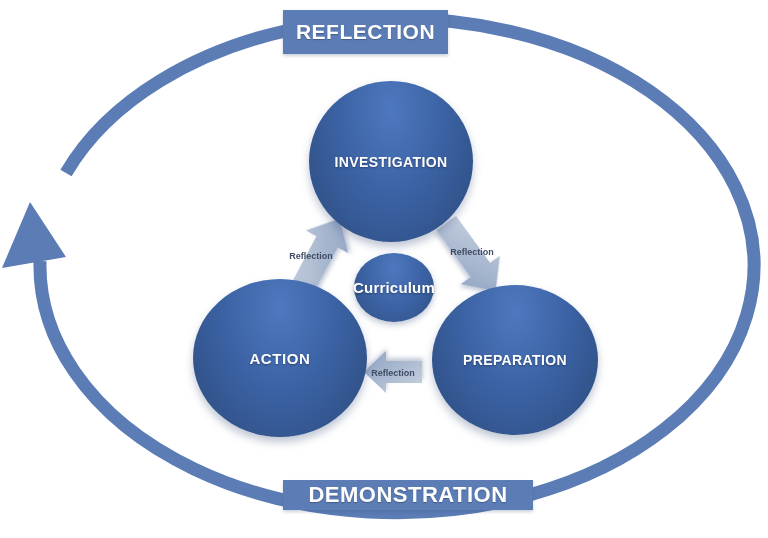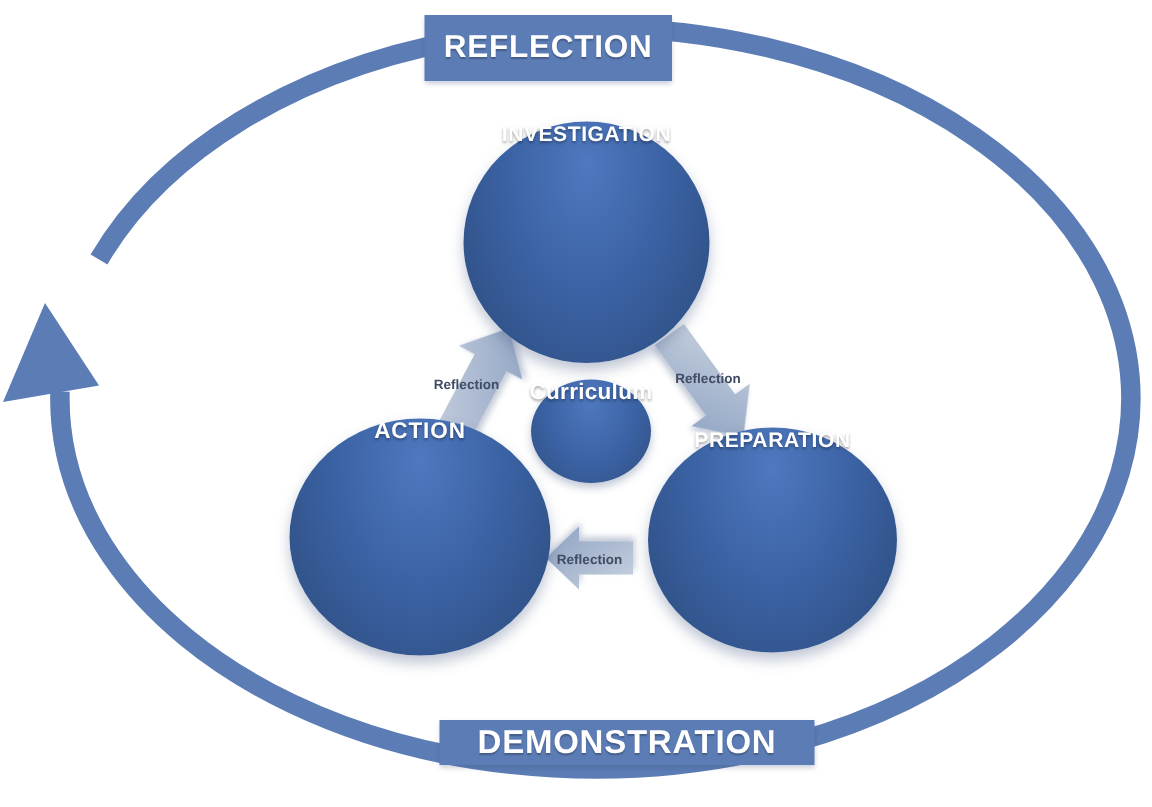--- a/index.html
+++ b/index.html
@@ -17,26 +17,26 @@
     background:#5b7cb5;
     color:#ffffff;
     display:flex;align-items:center;justify-content:center;
     font-weight:bold;
     letter-spacing:0.5px;
     text-shadow:0 1px 1px rgba(0,0,0,0.25);
     box-shadow:0 2px 3px rgba(60,80,120,0.25);
     z-index:4;
   }
   .banner.top{left:283px;top:10px;width:165px;height:44px;font-size:21px;}
-  .banner.bottom{left:293px;top:480px;width:250px;height:30px;font-size:22px;}
+  .banner.bottom{left:283px;top:480px;width:250px;height:30px;font-size:22px;}
   
   .node{
     position:absolute;
     border-radius:50%;
-    display:flex;justify-content:center;
+    display:flex;align-items:center;justify-content:center;
     color:#fff;font-weight:bold;
     text-shadow:0 1px 2px rgba(0,0,0,0.35);
     background:radial-gradient(ellipse at 50% 18%, #4e78bf 0%, #3a61a2 48%, #2d4b7c 100%);
     box-shadow:0 5px 9px rgba(70,90,130,0.35);
     z-index:3;
     text-align:center;
   }
   .node.investigation{left:309px;top:81px;width:164px;height:161px;font-size:14px;letter-spacing:0.4px;}
   .node.action{left:193px;top:279px;width:174px;height:158px;font-size:15px;letter-spacing:0.6px;}
   .node.preparation{left:432px;top:285px;width:166px;height:150px;font-size:14px;letter-spacing:0.4px;}

